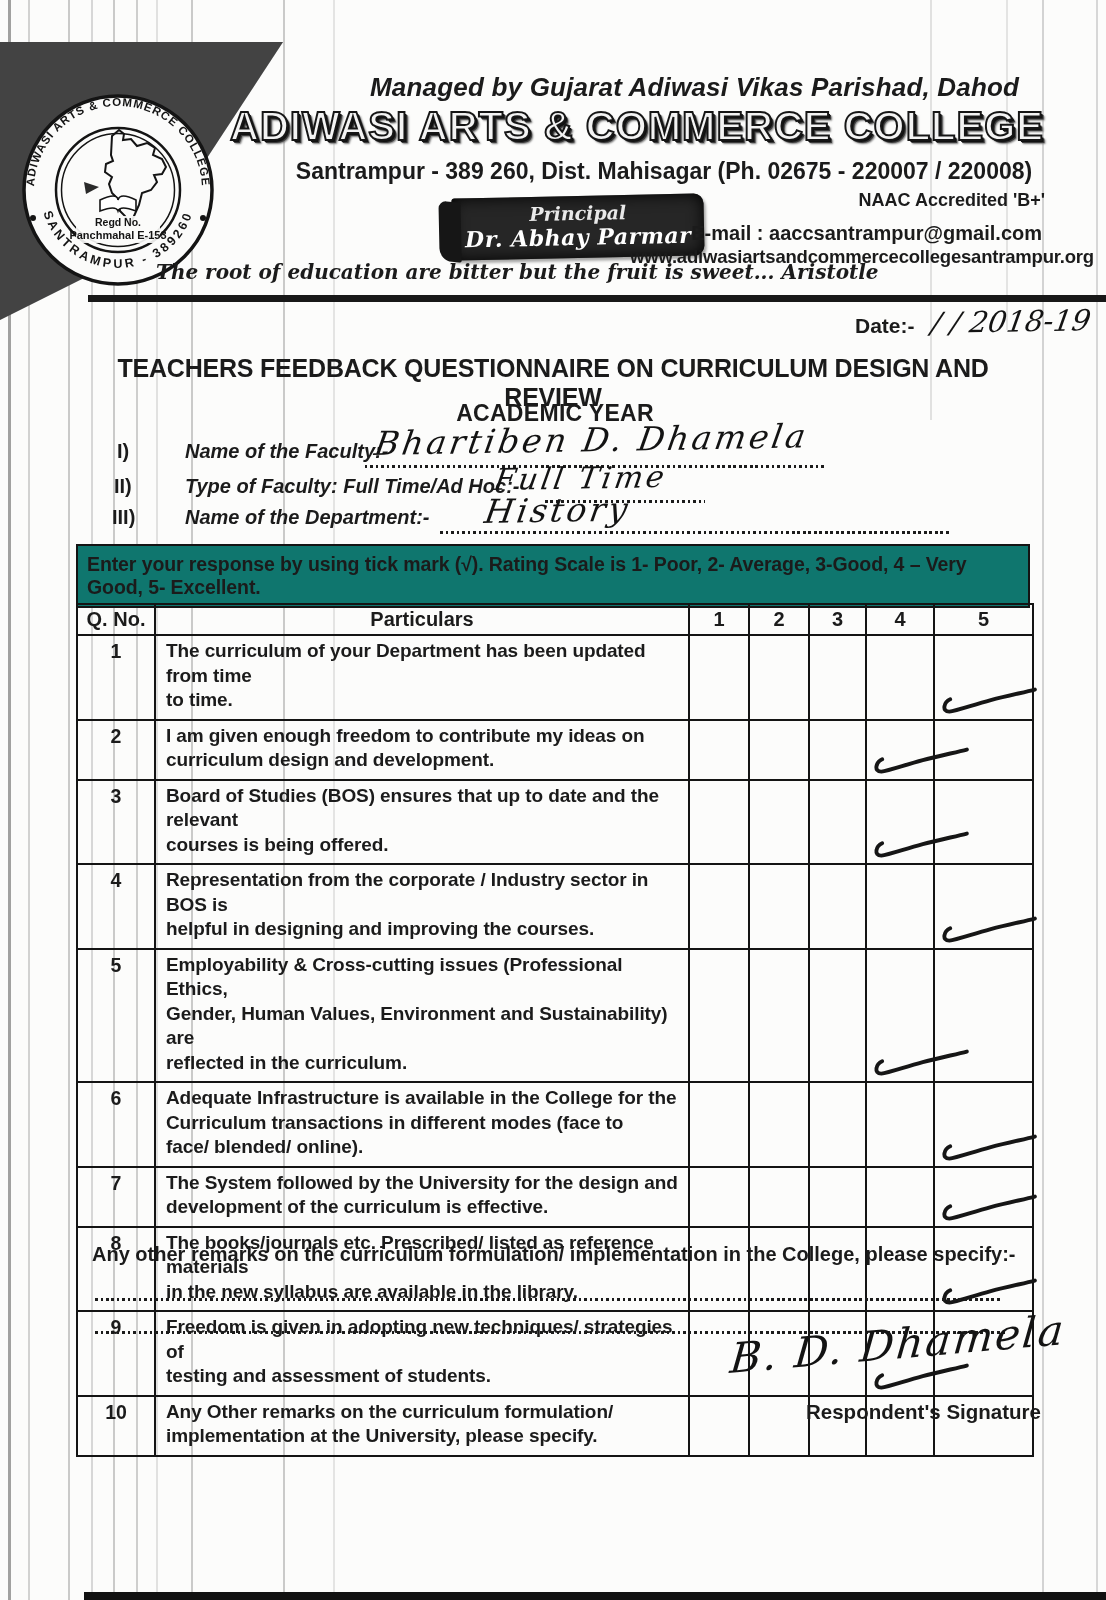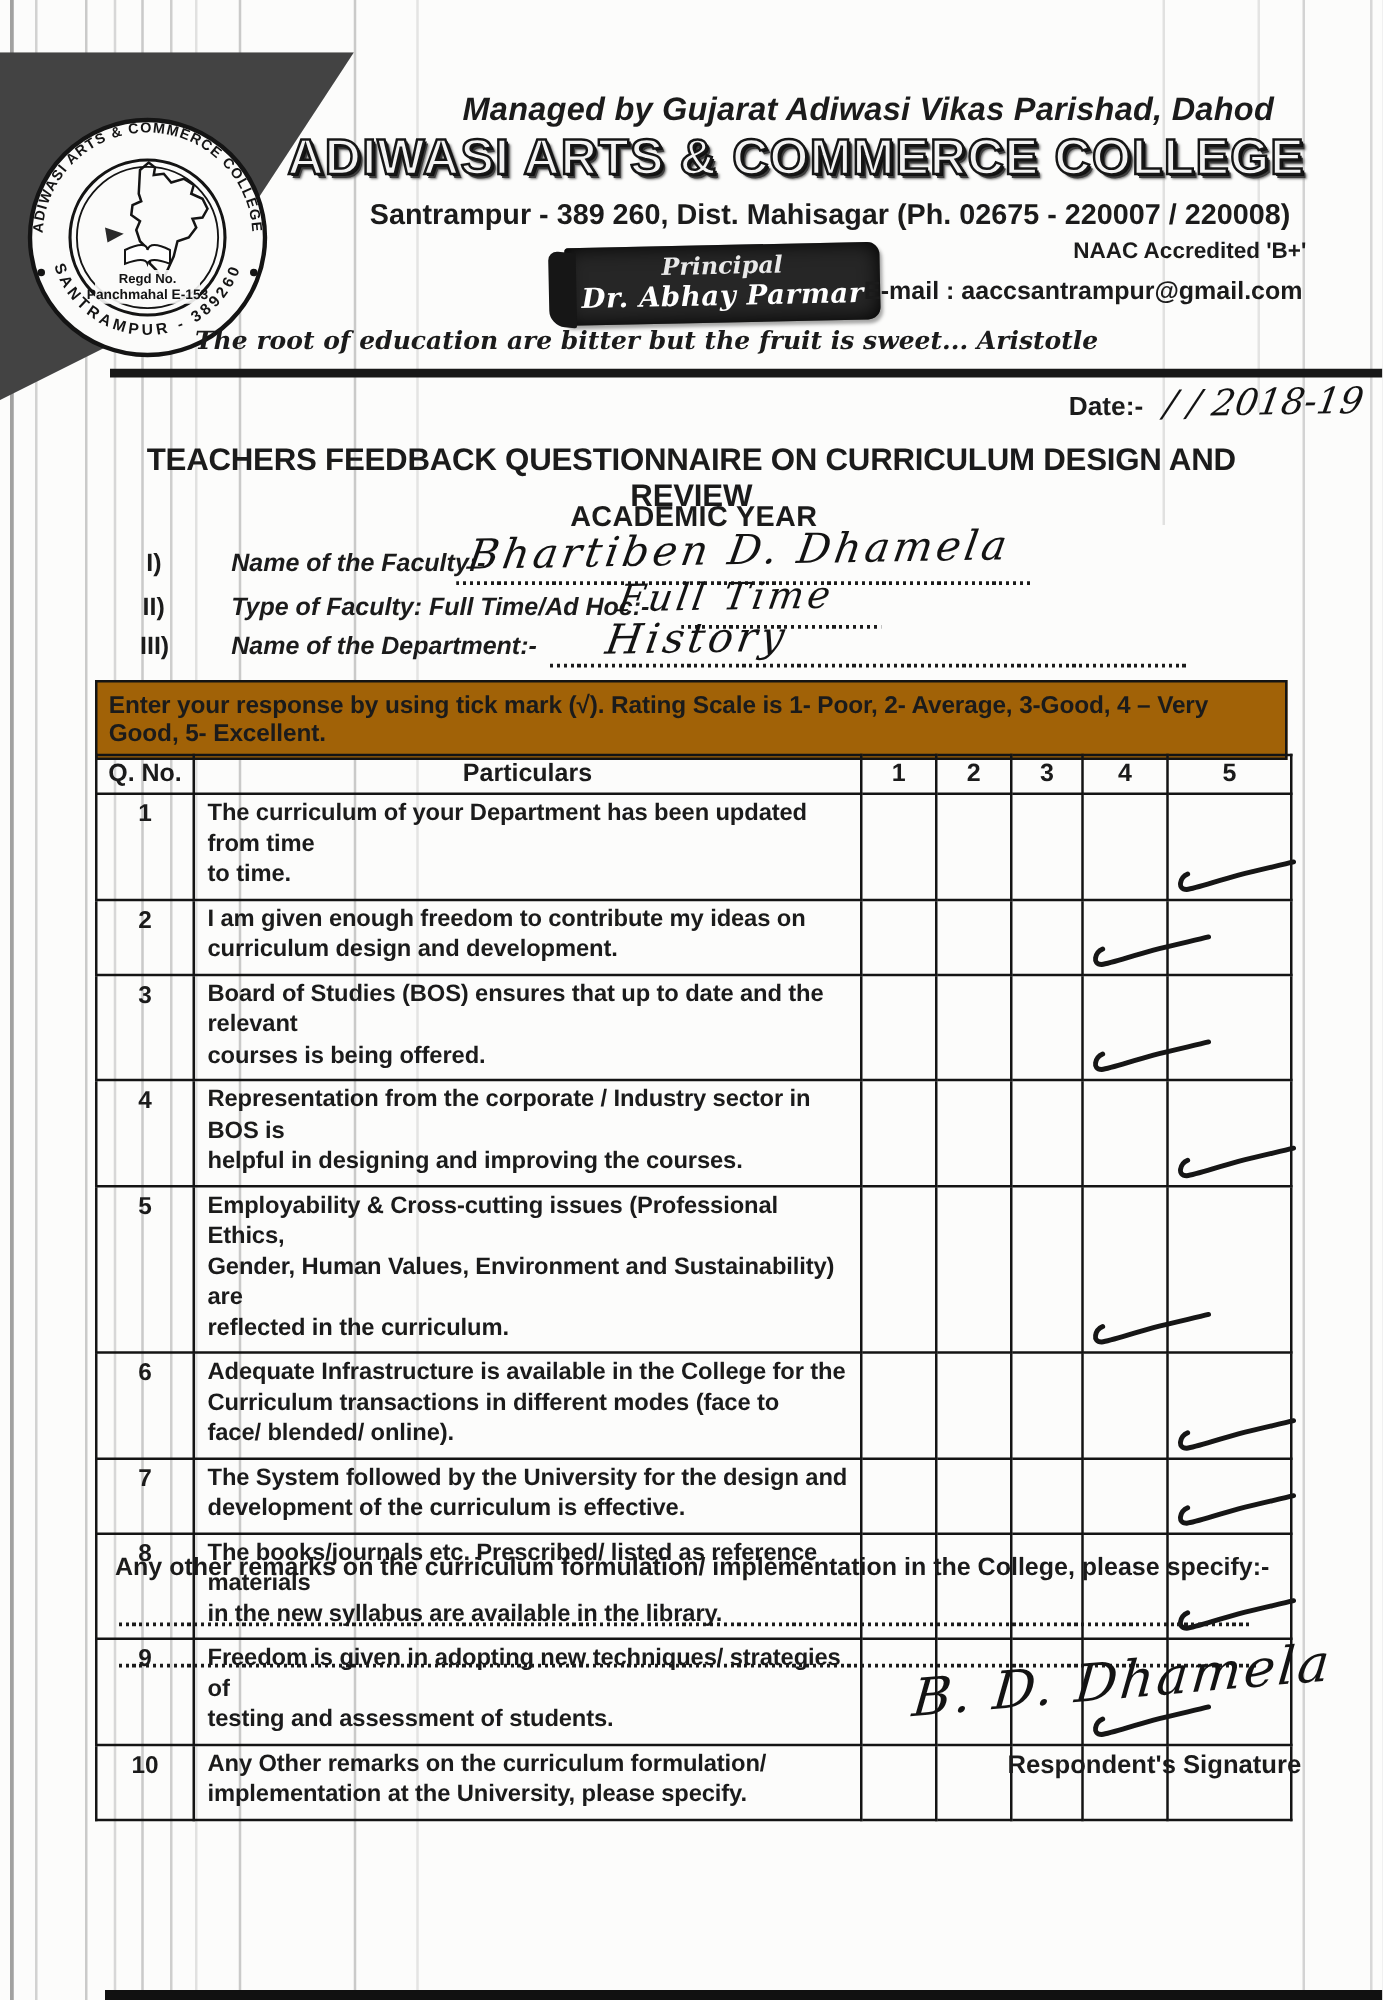--- a/index.html
+++ b/index.html
@@ -36,21 +36,21 @@
   .title{left:90px;top:354px;width:926px;text-align:center;font-size:25px;font-weight:800;letter-spacing:-.2px;}
   .acadyear{left:250px;top:400px;width:610px;text-align:center;font-size:23px;font-weight:800;letter-spacing:.3px;}
   
   .field{position:absolute;left:0;width:1050px;height:34px;}
   .field .num{position:absolute;font-size:20px;font-weight:800;}
   .field .lab{position:absolute;left:185px;font-size:20px;font-weight:800;white-space:nowrap;font-style:italic;}
   .dots{position:absolute;height:3px;background:repeating-linear-gradient(90deg,#1b1b1b 0 2.5px,transparent 2.5px 5.5px);}
   .field .hw{position:absolute;font-size:33px;letter-spacing:3px;}
   
   .instruction{left:76px;top:544px;width:932px;border:2.5px solid #141414;padding:7px 9px;
-               font-size:19.5px;font-weight:800;letter-spacing:-.1px;background:#a16207;}
+               font-size:19.5px;font-weight:800;letter-spacing:-.1px;background:#0f766e;}
   table.qtable{position:absolute;left:76px;top:592px;width:956px;border-collapse:collapse;
                border:2.5px solid #141414;table-layout:fixed;margin-top:11px;}
   .qtable th,.qtable td{border:2px solid #141414;vertical-align:top;}
   .qtable th{font-size:20px;font-weight:800;padding:3px 2px;text-align:center;}
   .qtable td.qno{text-align:center;font-size:19.5px;font-weight:800;padding-top:4px;}
   .qtable td.part{font-size:19px;font-weight:700;line-height:24.5px;padding:3px 10px 6px;white-space:pre-line;
                   letter-spacing:-.1px;}
   .qtable td.rate{position:relative;}
   .tick{position:absolute;bottom:3px;left:3px;width:102px;height:30px;overflow:visible;}
   
@@ -110,20 +110,21 @@
   <div class="abs address">Santrampur - 389 260,  Dist. Mahisagar  (Ph. 02675 - 220007 / 220008)</div>
   <div class="abs naac">NAAC Accredited 'B+'</div>
 
   <div class="abs ribbon">
     <div class="l1">Principal</div>
     <div class="l2">Dr. Abhay Parmar</div>
   </div>
 
   <div class="abs contact">
     <div class="em">E-mail : aaccsantrampur@gmail.com</div>
+    <div class="web">www.adiwasiartsandcommercecollegesantrampur.org</div>
   </div>
 
   <div class="abs motto">The root of education are bitter but the fruit is sweet... Aristotle</div>
   <div class="abs divider"></div>
 
   <div class="abs daterow">
     <span class="datelabel">Date:-</span>
     <span class="handwrite datehw">/    / 2018-19</span>
   </div>
 

